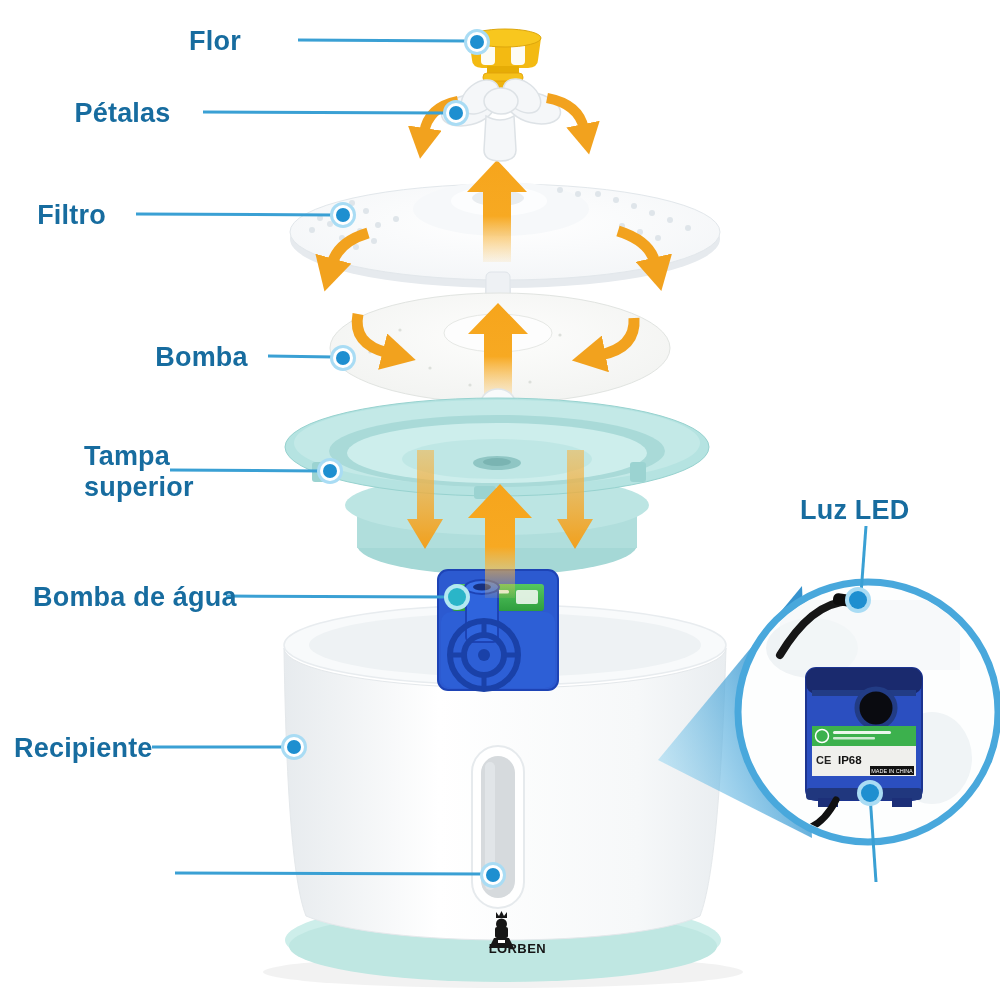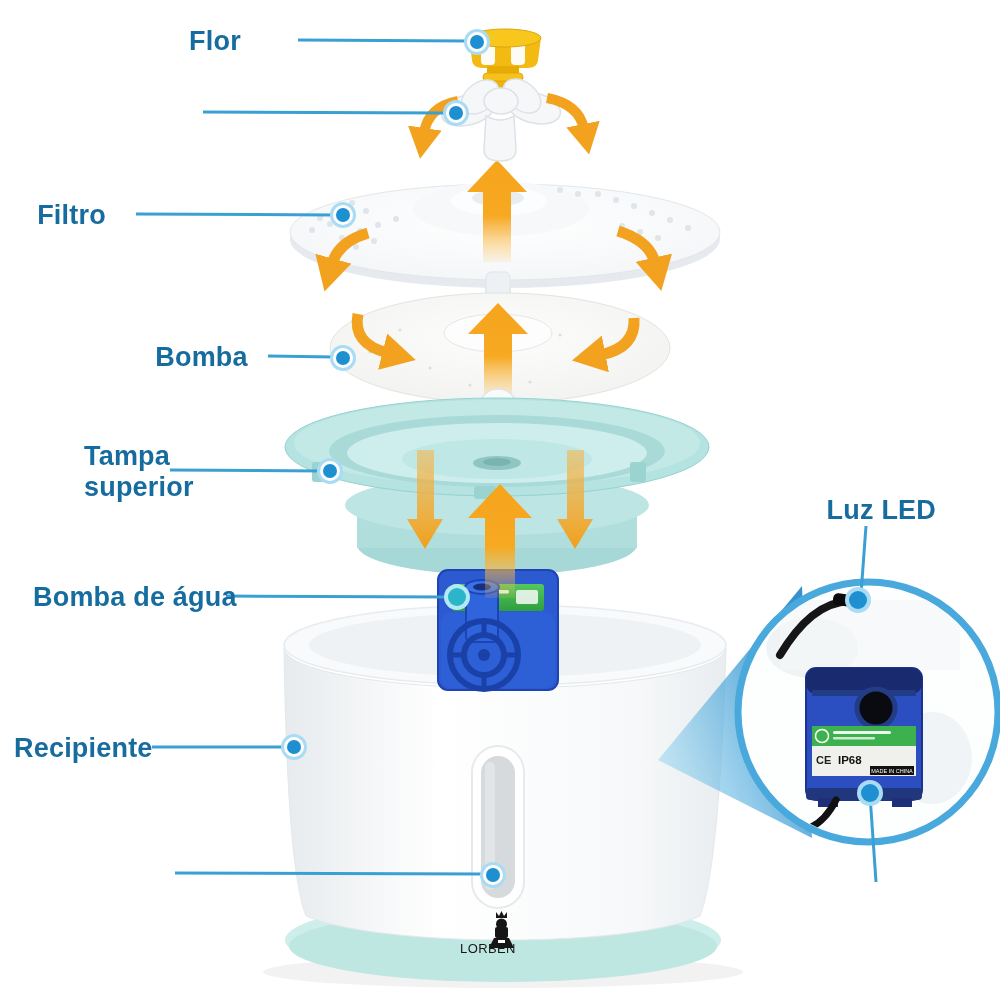--- a/index.html
+++ b/index.html
@@ -1,23 +1,23 @@
 <!DOCTYPE html>
 <html><head>
 <meta charset="utf-8">
 <style>
   html,body{margin:0;padding:0;background:#ffffff}
   .stage{position:relative;width:1000px;height:1000px;background:#ffffff;overflow:hidden;
          font-family:"Liberation Sans",sans-serif}
   .stage svg{position:absolute;left:0;top:0}
   .label{position:absolute;font-weight:bold;font-size:27px;color:#176c9f;line-height:1.13;letter-spacing:.2px}
   .r{text-align:center}
-  .c{text-align:right}
-  .brand-text{position:absolute;left:460px;top:941px;width:86px;text-align:left;
-              font-size:13px;font-weight:normal;color:#161616;letter-spacing:.4px}
+  .c{text-align:left}
+  .brand-text{position:absolute;left:460px;top:941px;width:86px;text-align:right;
+              font-size:13px;font-weight:bold;color:#161616;letter-spacing:.4px}
 </style>
 </head>
 <body>
 
 <div class="stage">
 
 <svg width="1000" height="1000" viewBox="0 0 1000 1000">
   <defs>
     <linearGradient id="upArrow" x1="0" y1="0" x2="0" y2="1">
       <stop offset="0" stop-color="#F6A51C"></stop>
@@ -316,20 +316,21 @@
           <circle cx="858" cy="600" r="9" fill="#1e8fd0"></circle>
         </g>
     <g>
           <circle cx="870" cy="793" r="13" fill="#a9dcf4"></circle>
           <circle cx="870" cy="793" r="9" fill="#1e8fd0"></circle>
         </g>
   </g>
 </svg>
 
 <div class="label r" style="left:140px;top:26px;width:150px">Flor</div>
+<div class="label r" style="left:50px;top:98px;width:145px">Pétalas</div>
 <div class="label r" style="left:15px;top:200px;width:113px">Filtro</div>
 <div class="label r" style="left:145px;top:342px;width:113px">Bomba</div>
 <div class="label" style="left:84px;top:441px;width:130px">Tampa superior</div>
 <div class="label" style="left:14px;top:733px;width:200px">Recipiente</div>
 <div class="label" style="left:33px;top:582px;width:240px">Bomba de água</div>
 <div class="label c" style="left:800px;top:495px;width:136px">Luz LED</div>
 
 <div class="brand-text">LORBEN</div>
 
 </div>

